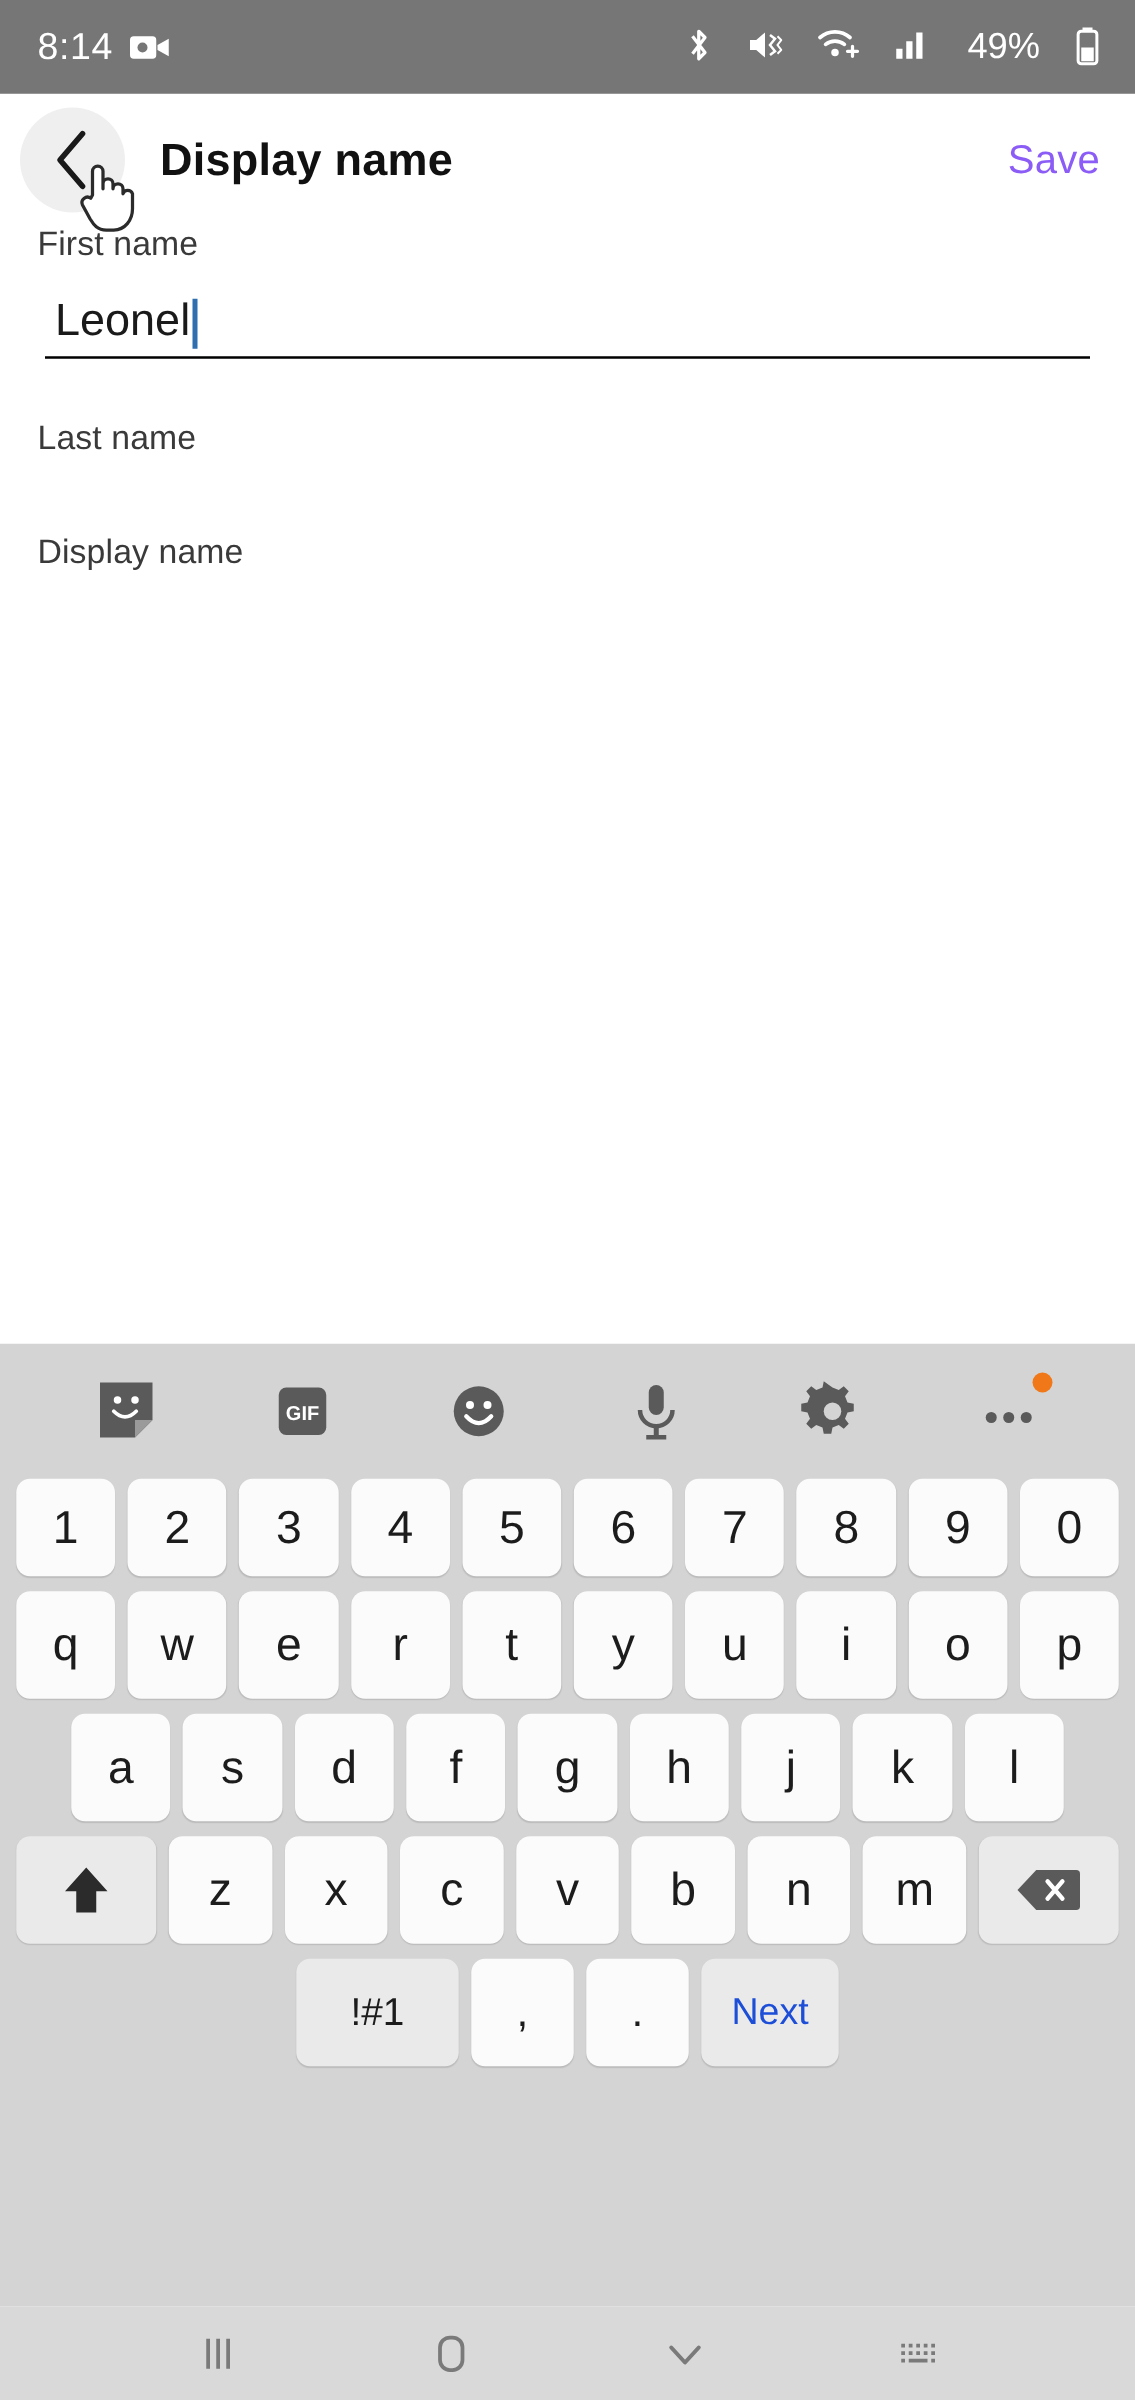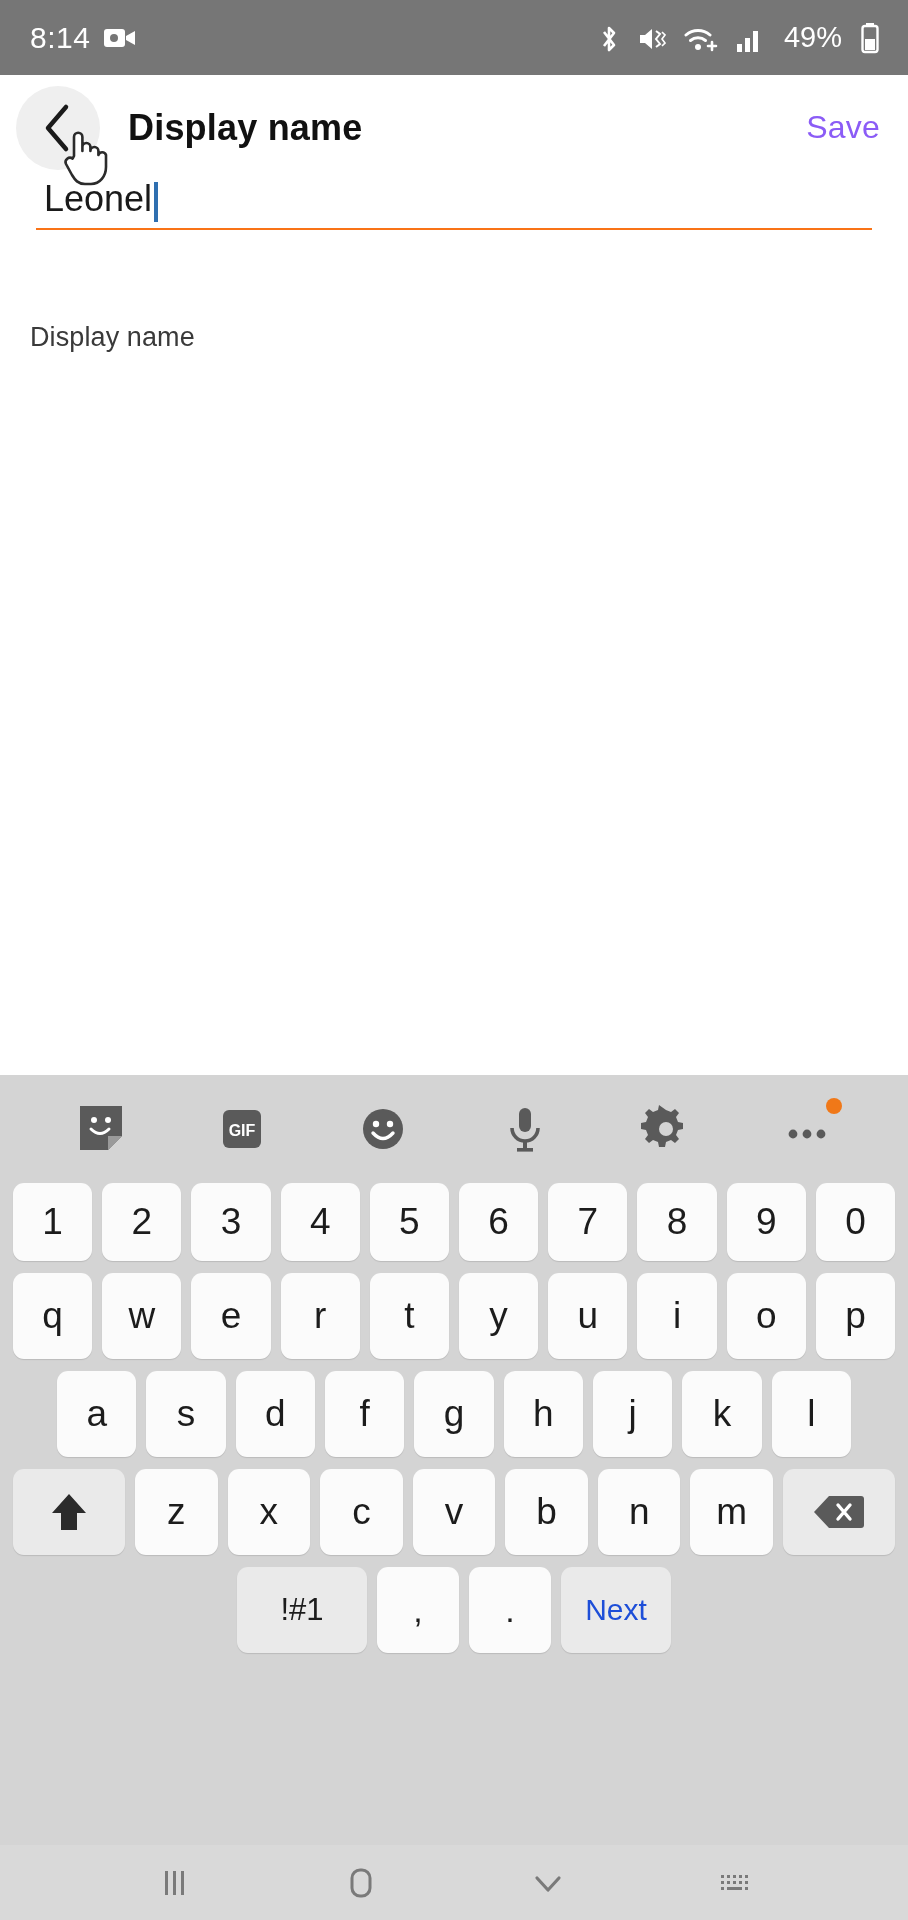--- a/index.html
+++ b/index.html
@@ -12,21 +12,21 @@
   .phone { position: relative; width: 908px; height: 1920px; background: #ffffff; border-radius: 18px; }
 
   
   .statusbar {
     height: 75px; background: #767676; color: #ffffff;
     display: flex; align-items: center; justify-content: space-between;
     padding: 0 28px 0 30px;
   }
   .sb-left { display: flex; align-items: center; gap: 14px; }
   .sb-time { font-size: 30px; letter-spacing: .5px; }
-  .sb-right { display: flex; align-items: flex-end; gap: 18px; }
+  .sb-right { display: flex; align-items: flex-start; gap: 28px; }
   .sb-battery-text { font-size: 29px; margin-left: 4px; }
   .icon-svg { display: block; }
 
   
   .appbar {
     height: 105px; display: flex; align-items: center;
     padding: 0 28px 0 16px; position: relative;
   }
   .back-wrap {
     width: 84px; height: 84px; border-radius: 50%;
@@ -46,21 +46,21 @@
   }
 
   
   .form { padding: 0 30px; }
   .field { margin-bottom: 10px; }
   .field-label {
     font-size: 27px; color: #3a3a3a; margin-bottom: 26px; letter-spacing: .1px;
   }
   .field-input-row {
     position: relative; display: flex; align-items: flex-end;
-    border-bottom: 2px solid #f97316; padding: 0 4px 10px 8px; margin: 0 6px; text-align: right;
+    border-bottom: 2px solid #000000; padding: 0 4px 10px 8px; margin: 0 6px; text-align: right;
   }
   .field-value { font-size: 36px; color: #1a1a1a; line-height: 1.05; }
   .caret {
     display: inline-block; width: 4px; height: 40px; background: #2f6fb0;
     margin-left: 2px; margin-bottom: -4px;
   }
   .spacer-1 { height: 38px; }
   .spacer-2 { height: 34px; }
 
   
@@ -171,29 +171,31 @@
         </svg>
       </span>
     </div>
     <div class="appbar-title">Display name</div>
     <div class="appbar-save">Save</div>
   </div>
 
   <div class="form">
 
     <div class="field">
+      <div class="field-label">First name</div>
       <div class="field-input-row">
         <span class="field-value">Leonel</span>
         <span class="caret"></span>
       </div>
     </div>
 
     <div class="spacer-1"></div>
 
     <div class="field">
+      <div class="field-label">Last name</div>
     </div>
 
     <div class="spacer-2"></div>
 
     <div class="field">
       <div class="field-label">Display name</div>
     </div>
 
   </div>
 

